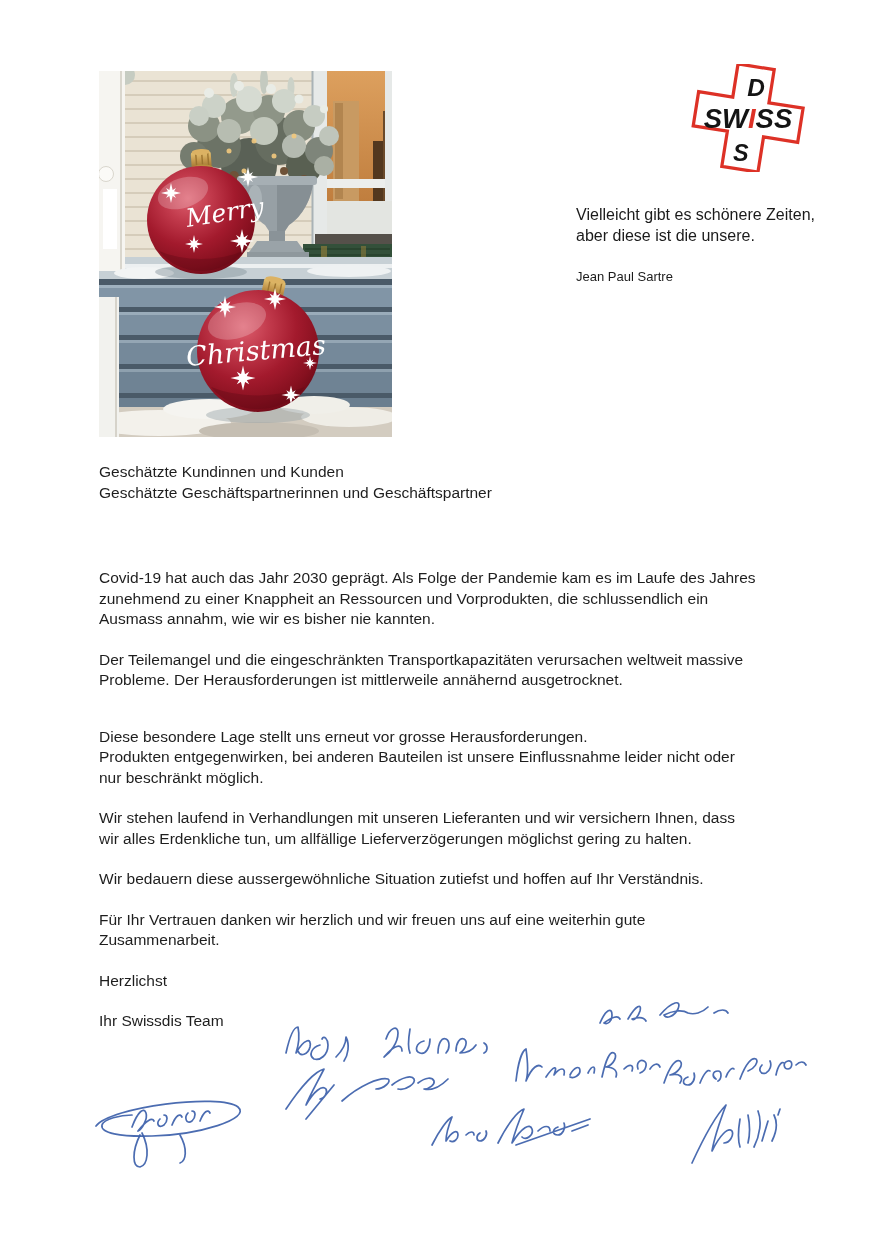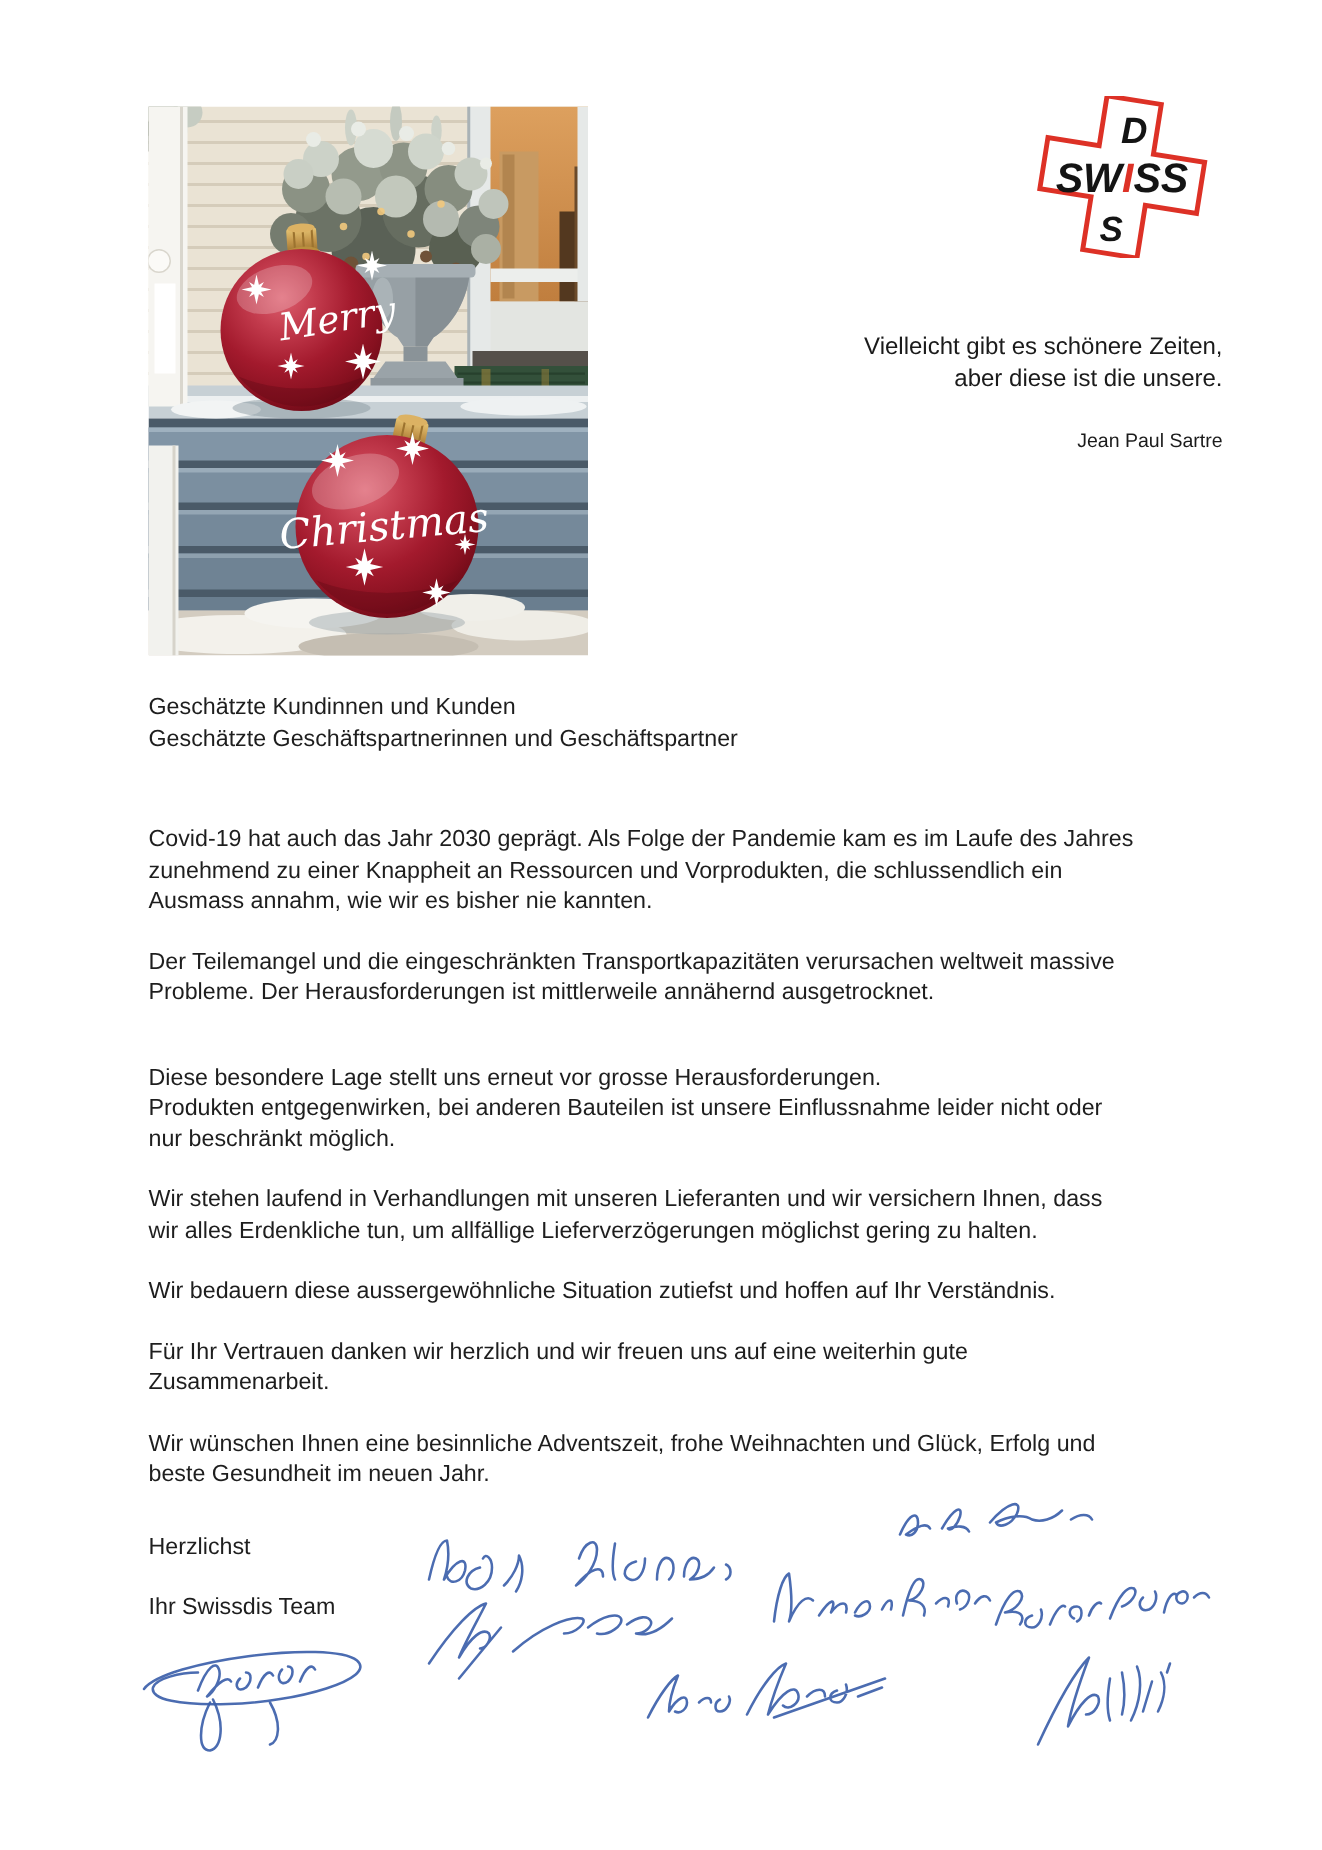--- a/index.html
+++ b/index.html
@@ -9,26 +9,26 @@
     font-family:"Liberation Sans", sans-serif; color:#1e1e1e;
   }
   
   .photo { position:absolute; left:99px; top:71px; width:293px; height:366px; }
   .photo svg { display:block; }
   .script-label { font-family:"DejaVu Serif", serif; font-style:italic; fill:#ffffff; }
   
   .logo { position:absolute; left:688px; top:64px; width:120px; height:108px; }
   .logo text { font-family:"Liberation Sans", sans-serif; font-weight:bold; font-style:italic; fill:#141414; }
   
-  .quote { position:absolute; top:221px; right:66px; text-align:right; font-size:16px; line-height:21px; color:#1b1b1b; }
+  .quote { position:absolute; top:204px; right:66px; font-size:16px; line-height:21px; color:#1b1b1b; }
   .quote .attr { font-size:13px; margin-top:20px; }
   
   .letter { position:absolute; left:99px; top:462px; width:716px; font-size:15.5px; line-height:20.5px; }
   .para { margin:0 0 20px 0; }
-  .para.salutation { margin-bottom:47px; }
+  .para.salutation { margin-bottom:65px; }
   .para.m24 { margin-bottom:36px; }
   .para.m28 { margin-bottom:28px; }
   .closing-line { margin:0 0 20px 0; }
   
   .signatures { position:absolute; left:80px; top:985px; width:745px; height:205px; }
   .signatures path { fill:none; stroke:#3c60aa; stroke-width:1.7; stroke-linecap:round; stroke-linejoin:round; opacity:0.92; }
 </style>
 </head>
 <body>
 
@@ -278,24 +278,20 @@
 
     <div class="para">
       <div>Wir bedauern diese aussergewöhnliche Situation zutiefst und hoffen auf Ihr Verständnis.</div>
     </div>
 
     <div class="para">
       <div>Für Ihr Vertrauen danken wir herzlich und wir freuen uns auf eine weiterhin gute</div>
       <div>Zusammenarbeit.</div>
     </div>
 
-    <div class="para m28">
-      <div>Wir wünschen Ihnen eine besinnliche Adventszeit, frohe Weihnachten und Glück, Erfolg und</div>
-      <div>beste Gesundheit im neuen Jahr.</div>
-    </div>
 
     <div class="closing-line">Herzlichst</div>
     <div>Ihr Swissdis Team</div>
   </div>
 
   <svg class="signatures" width="745" height="205" viewBox="0 0 745 205">
     <g>
       <path d="M16 141 C30 122 140 108 158 122 C172 134 118 150 72 151 C40 152 20 148 22 140 C24 134 40 130 52 130"></path>
       <path d="M52 142 C58 126 64 122 66 128 C68 134 62 144 58 146 C66 136 72 132 74 136 M80 134 C76 138 78 144 84 140 C88 136 88 130 84 130 M92 140 C96 130 100 128 102 132 M108 128 C104 132 106 140 112 136 C116 132 116 126 112 126 M120 136 C124 126 128 124 130 128"></path>
       <path d="M62 148 C70 164 68 180 60 182 C52 182 52 166 60 150 M100 150 C108 164 106 176 100 178"></path>

